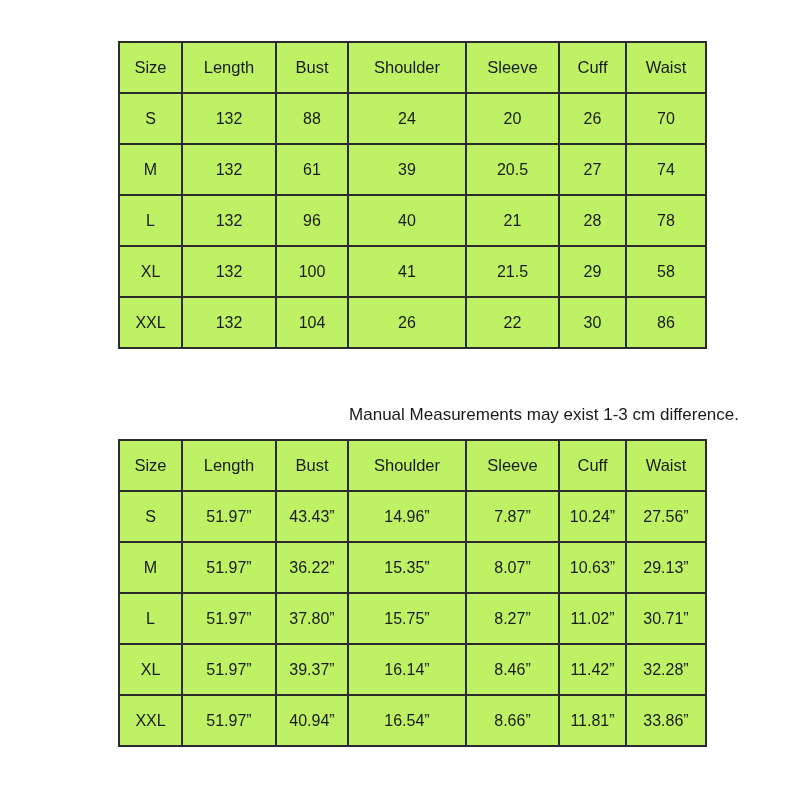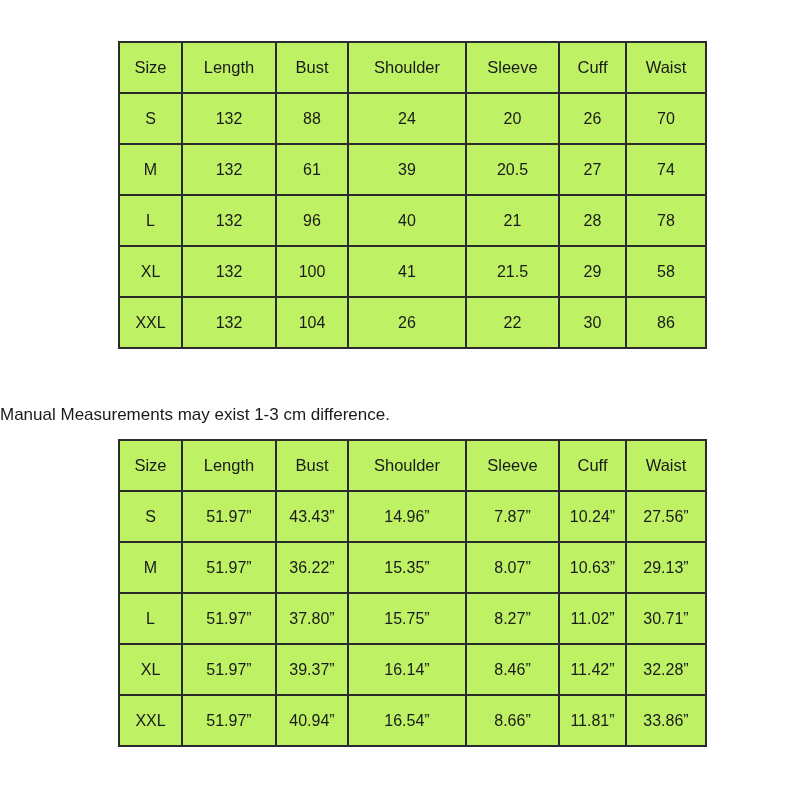--- a/index.html
+++ b/index.html
@@ -62,25 +62,26 @@
   .col-sleeve   { width: 93px;  }
   .col-cuff     { width: 67px;  }
   .col-waist    { width: 80px;  }
 
   
   .caption {
     position: absolute;
     left: 0;
     top: 404px;
     width: 715px;
-    text-align: left;
+    text-align: right;
     font-size: 17px;
     line-height: 22px;
     color: #1a1a1a;
     white-space: nowrap;
+    padding-left: 24px;
   }
 </style>
 </head>
 <body>
 
 <div class="sheet">
 
   <table class="size-table cm-table">
     <colgroup>
       <col class="col-size">

